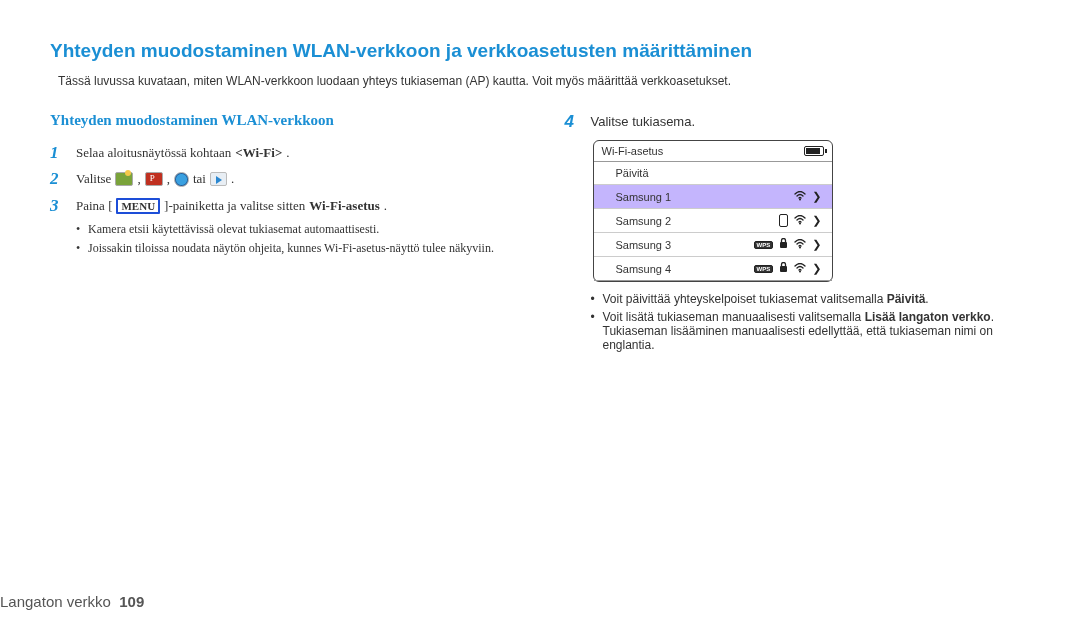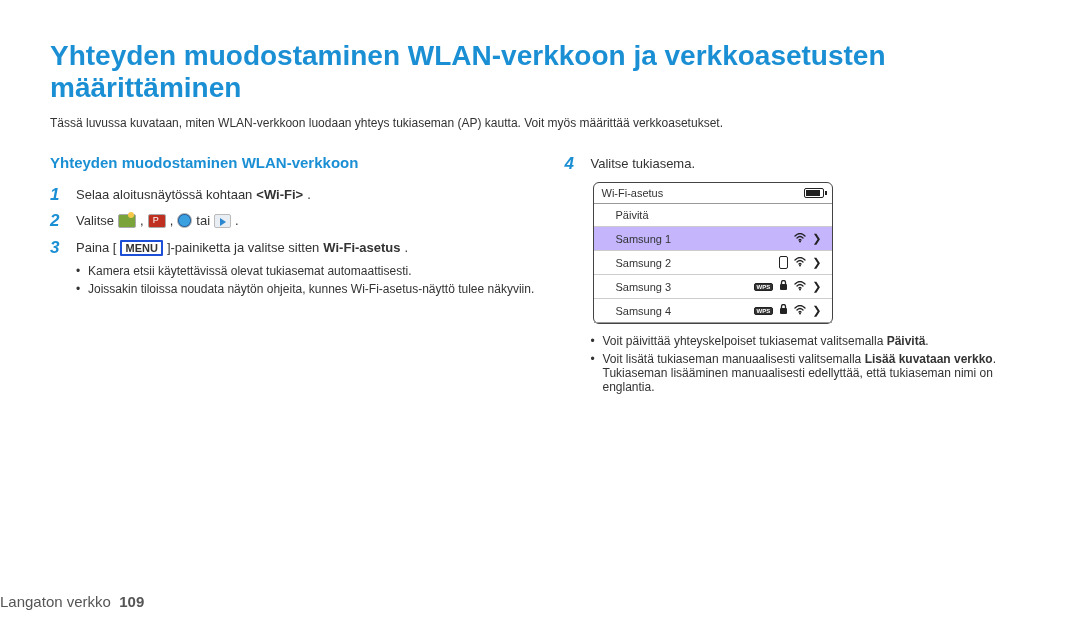--- a/index.html
+++ b/index.html
@@ -9,33 +9,34 @@
     width: 1080px;
     height: 630px;
     font-family: Arial, Helvetica, sans-serif;
     color: #333;
     font-size: 13px;
     position: relative;
     background: #fff;
   }
   .main-title {
     color: #1b8fd4;
-    font-size: 28px;
+    font-size: 19px;
     font-weight: bold;
     margin: 0 0 10px 0;
   }
   .intro {
     font-size: 12px;
     margin-bottom: 24px;
+    margin-left: 8px;
   }
   .cols {
     display: flex;
     gap: 30px;
   }
-  .col-left { flex: 1.02; }
+  .col-left { flex: 1.02; font-family: Liberation Serif, serif; }
   .col-right { flex: 0.98; }
   .subhead {
     color: #1b8fd4;
     font-weight: bold;
     font-size: 15px;
     margin: 0 0 14px 0;
   }
   .step {
     display: flex;
     align-items: flex-start;
@@ -360,21 +361,21 @@
           <span class="i-chev">❯</span>
         </span>
       </div>
     </div>
 
     <ul class="sub-bullets">
       <li>
         <span>Voit päivittää yhteyskelpoiset tukiasemat valitsemalla </span><span class="bold">Päivitä</span><span>.</span>
       </li>
       <li>
-        <span>Voit lisätä tukiaseman manuaalisesti valitsemalla </span><span class="bold">Lisää kuvataan verkko</span><span>. Tukiaseman lisääminen manuaalisesti edellyttää, että tukiaseman nimi on englantia.</span>
+        <span>Voit lisätä tukiaseman manuaalisesti valitsemalla </span><span class="bold">Lisää langaton verkko</span><span>. Tukiaseman lisääminen manuaalisesti edellyttää, että tukiaseman nimi on englantia.</span>
       </li>
     </ul>
   </div>
 </div>
 
 <div class="footer">
   <span>Langaton verkko</span>&nbsp;&nbsp;<span class="bold">109</span>
 </div>
 
 </body></html>

